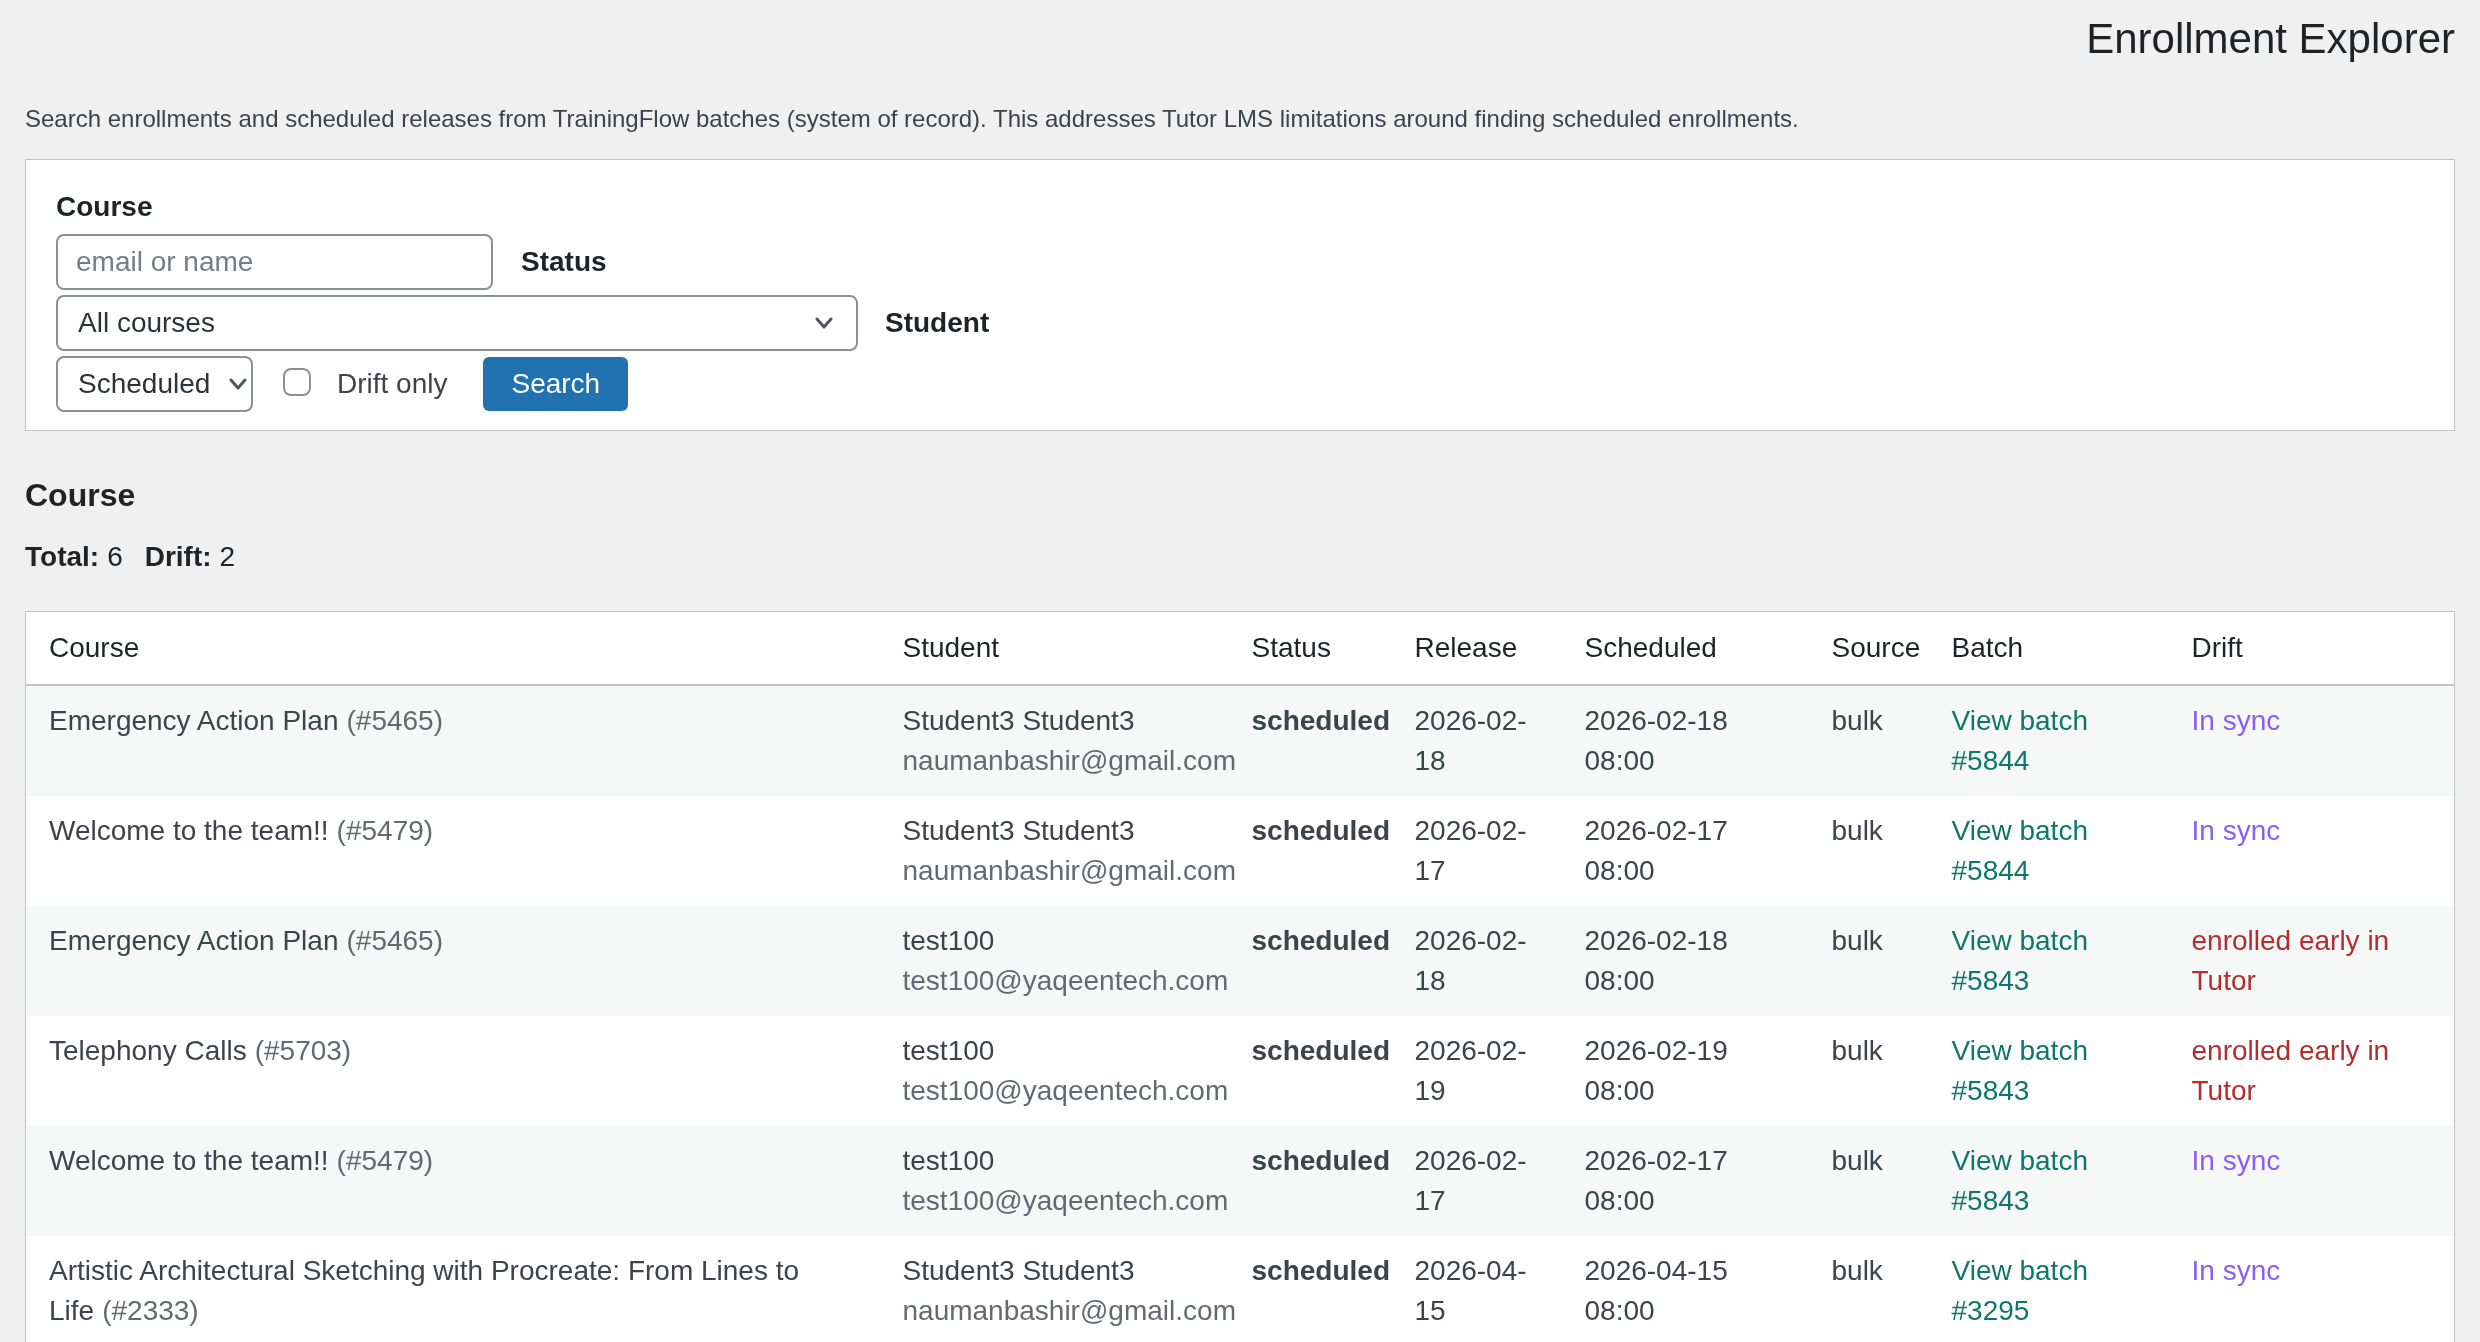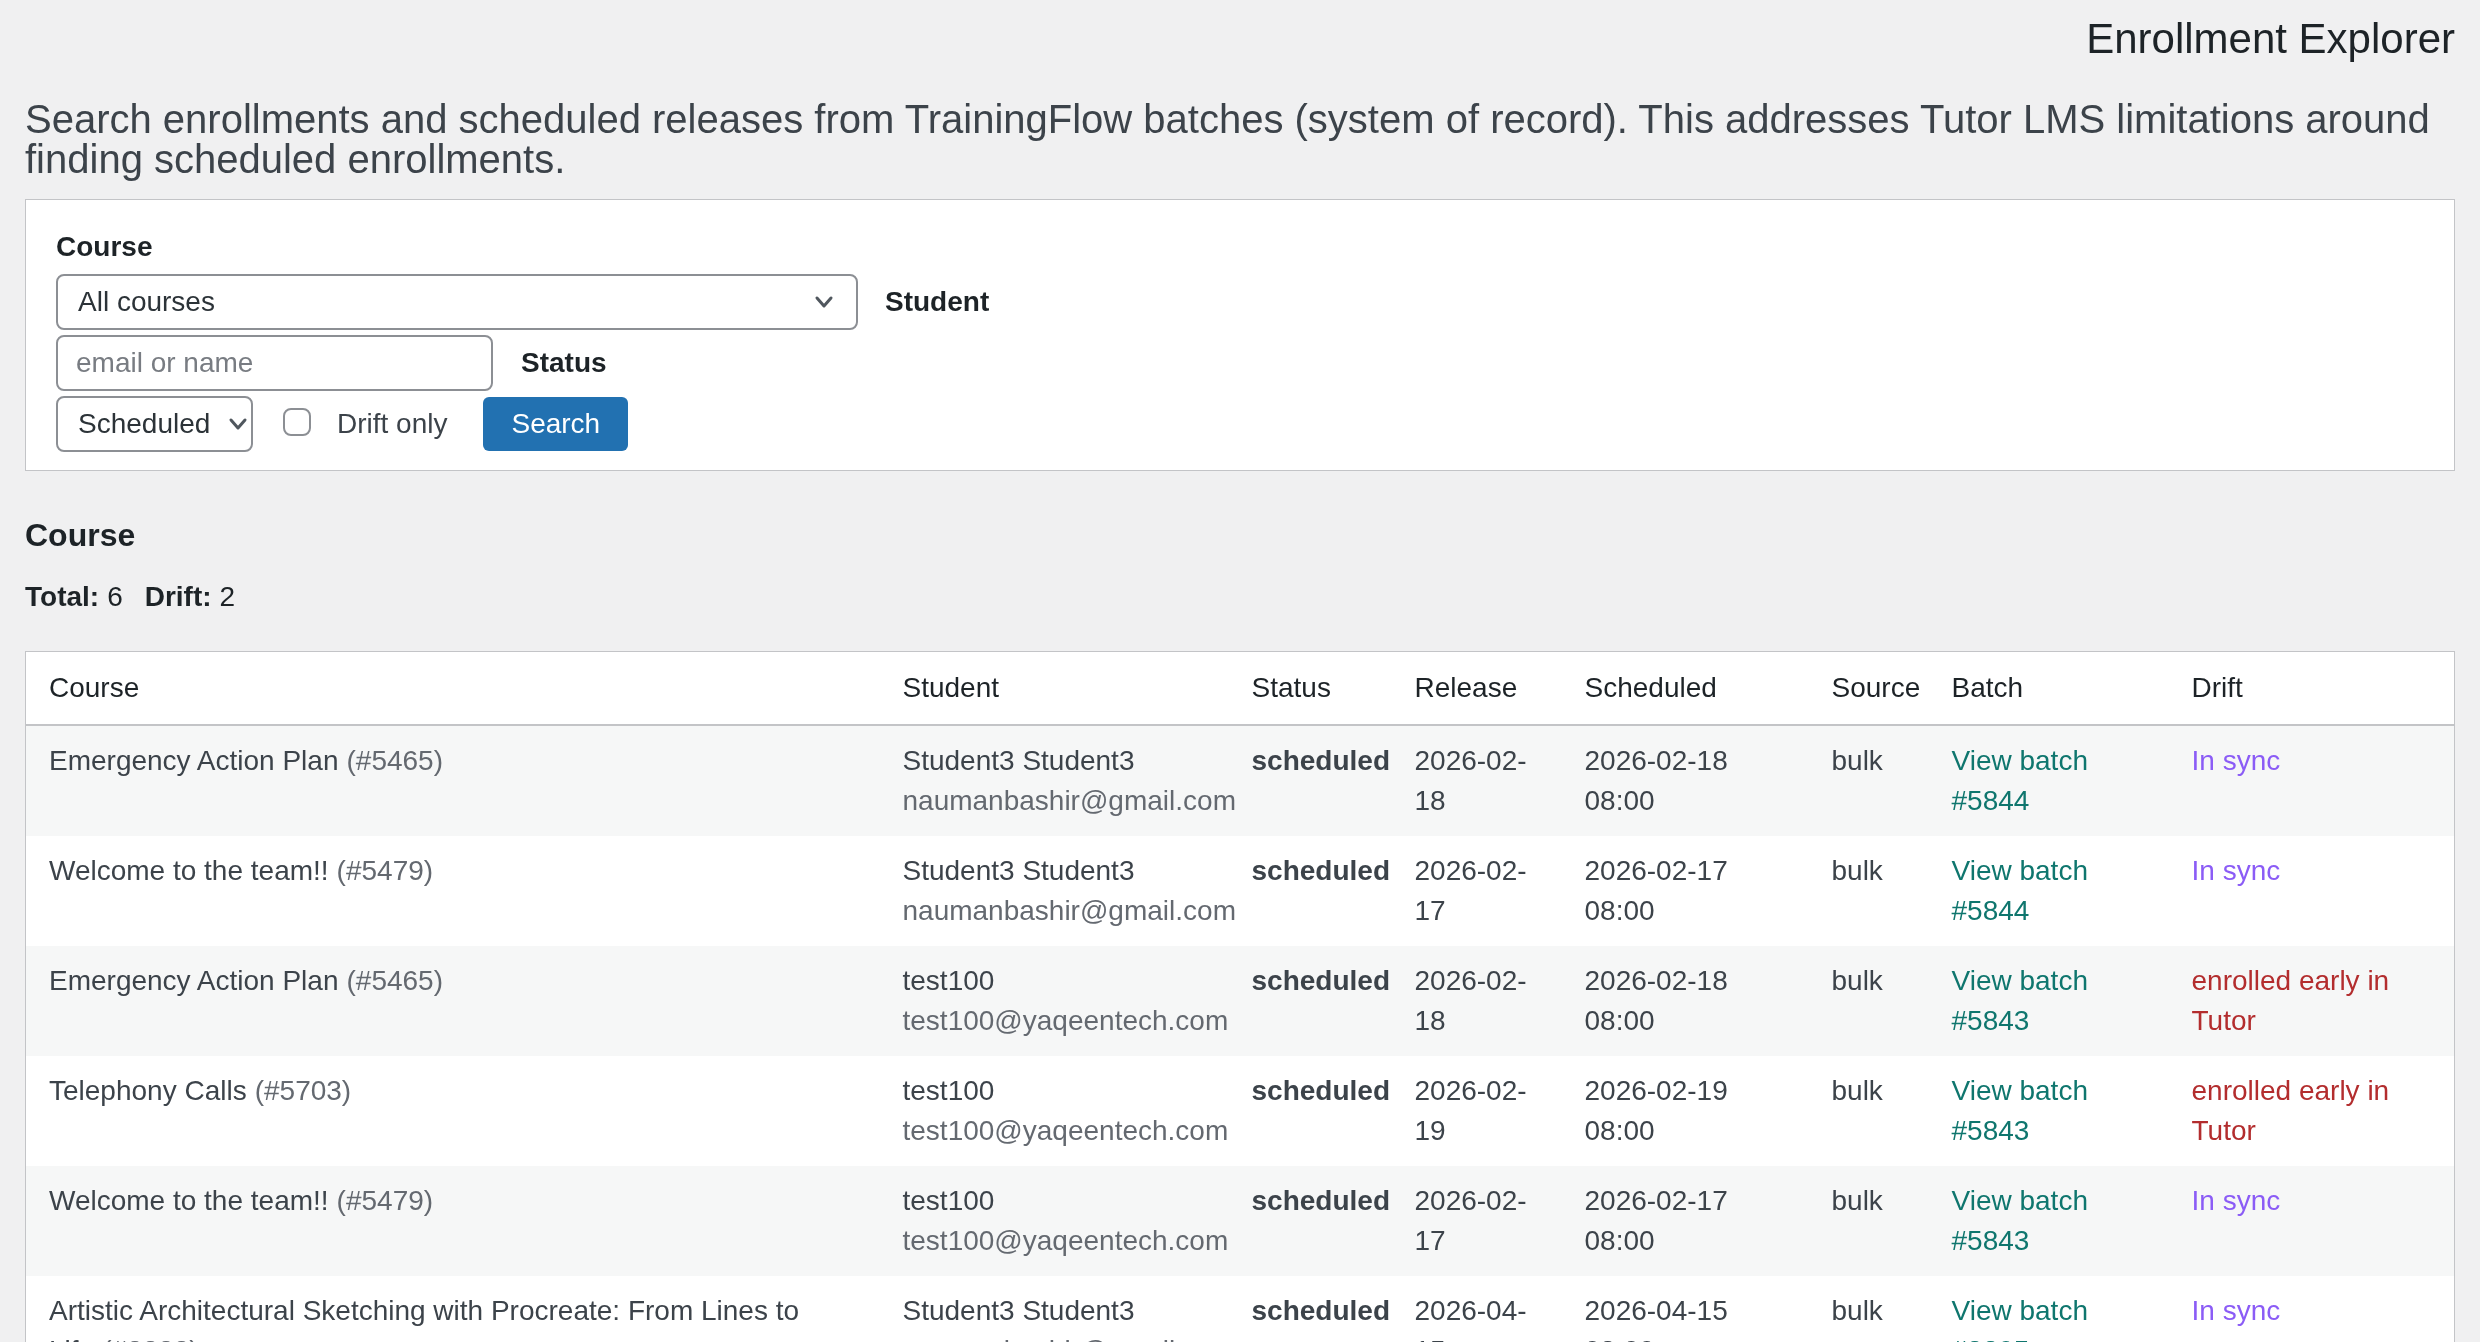--- a/index.html
+++ b/index.html
@@ -16,21 +16,21 @@
   .page-title {
     margin-top: 15px;
     font-size: 42px;
     font-weight: 400;
     line-height: 48px;
     color: #1d2327;
     text-align: right;
   }
   .page-desc {
     margin-top: 36px;
-    font-size: 40px;
+    font-size: 24px;
     line-height: 40px;
     color: #3c434a;
   }
 
   
   .filter-box {
     margin-top: 20px;
     background: #ffffff;
     border: 1px solid #c3c4c7;
     padding: 30px 24px 18px 30px;
@@ -165,32 +165,32 @@
 
 <div class="wrap">
 
   <h1 class="page-title">Enrollment Explorer</h1>
   <p class="page-desc">Search enrollments and scheduled releases from TrainingFlow batches (system of record). This addresses Tutor LMS limitations around finding scheduled enrollments.</p>
 
   <div class="filter-box">
     <div class="field-label">Course</div>
 
     <div class="form-row">
+      <input class="text-input" type="text" placeholder="email or name" style="">
+      <span class="inline-label">Status</span>
+    </div>
+
+    <div class="form-row">
       <div class="select-box select-course">
         <span>All courses</span>
         <svg class="chev" width="28" height="28" viewBox="0 0 28 28">
           <polyline points="7,10 14,18 21,10" fill="none" stroke="#50575e" stroke-width="3" stroke-linecap="round" stroke-linejoin="round"></polyline>
         </svg>
       </div>
       <span class="inline-label">Student</span>
-    </div>
-
-    <div class="form-row">
-      <input class="text-input" type="text" placeholder="email or name" style="">
-      <span class="inline-label">Status</span>
     </div>
 
     <div class="form-row">
       <div class="select-box select-status">
         <span>Scheduled</span>
         <svg class="chev" width="28" height="28" viewBox="0 0 28 28">
           <polyline points="7,10 14,18 21,10" fill="none" stroke="#50575e" stroke-width="3" stroke-linecap="round" stroke-linejoin="round"></polyline>
         </svg>
       </div>
       <div class="checkbox-group">

